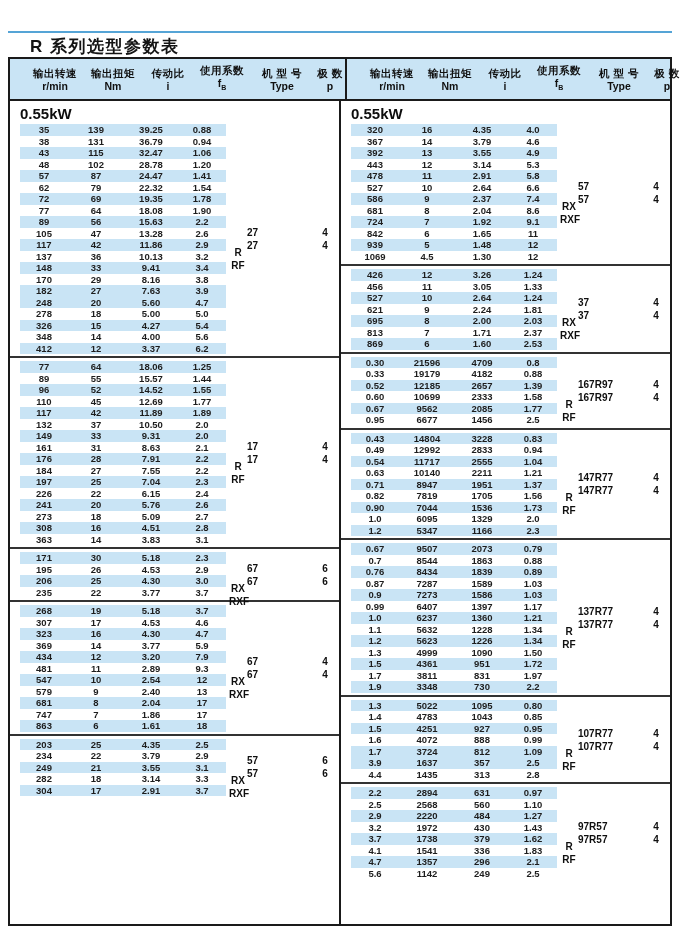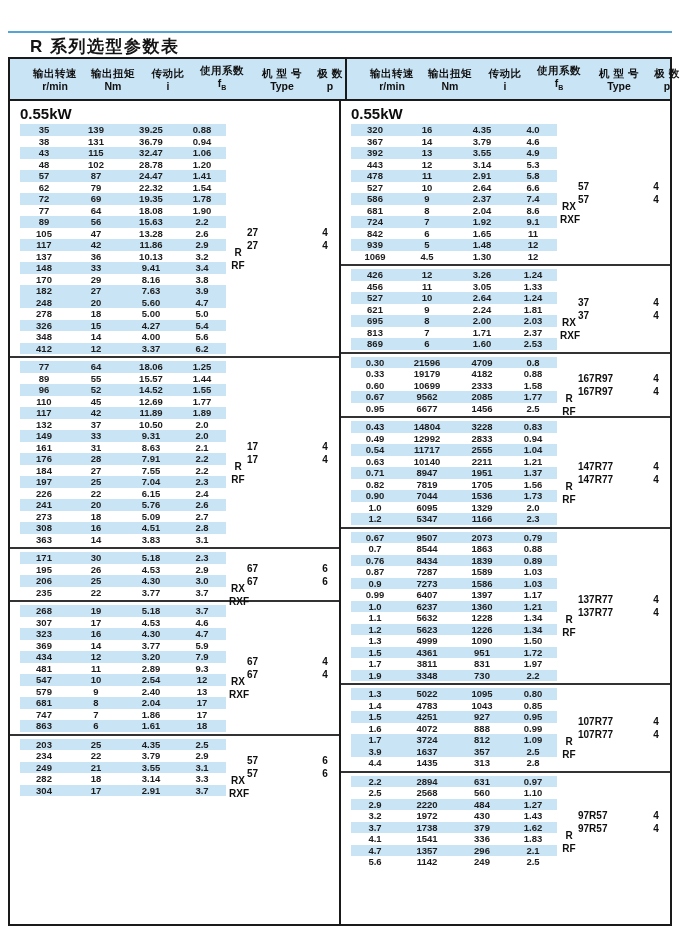--- a/index.html
+++ b/index.html
@@ -848,20 +848,28 @@
               </div>
             </div>
             <div class="row even">
               <div class="zone">
                 <span class="c c1">0.33</span>
                 <span class="c c2">19179</span>
                 <span class="c c3">4182</span>
                 <span class="c c4">0.88</span>
               </div>
             </div>
+            <div class="row odd">
+              <div class="zone">
+                <span class="c c1">0.52</span>
+                <span class="c c2">12185</span>
+                <span class="c c3">2657</span>
+                <span class="c c4">1.39</span>
+              </div>
+            </div>
             <div class="row even">
               <div class="zone">
                 <span class="c c1">0.60</span>
                 <span class="c c2">10699</span>
                 <span class="c c3">2333</span>
                 <span class="c c4">1.58</span>
               </div>
             </div>
             <div class="row odd">
               <div class="zone">

